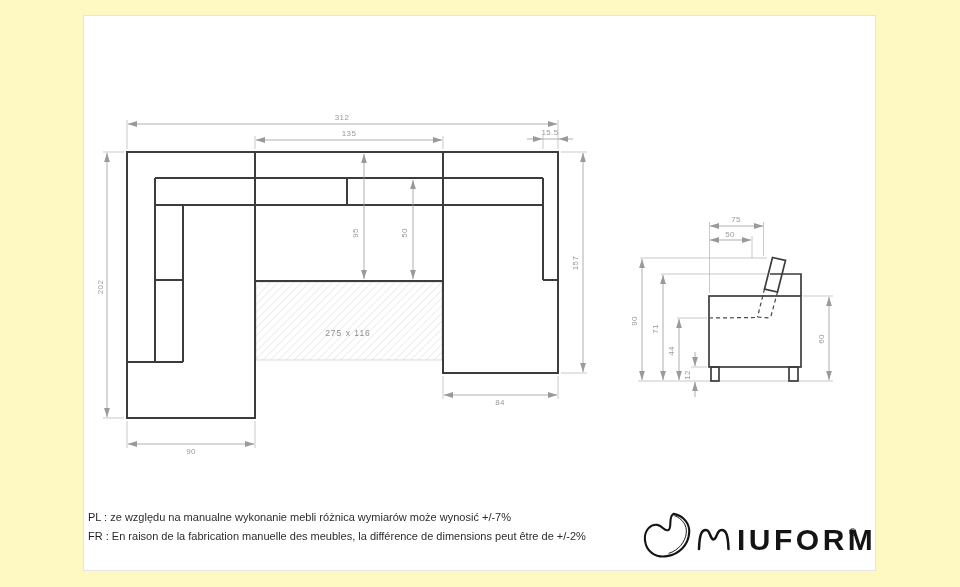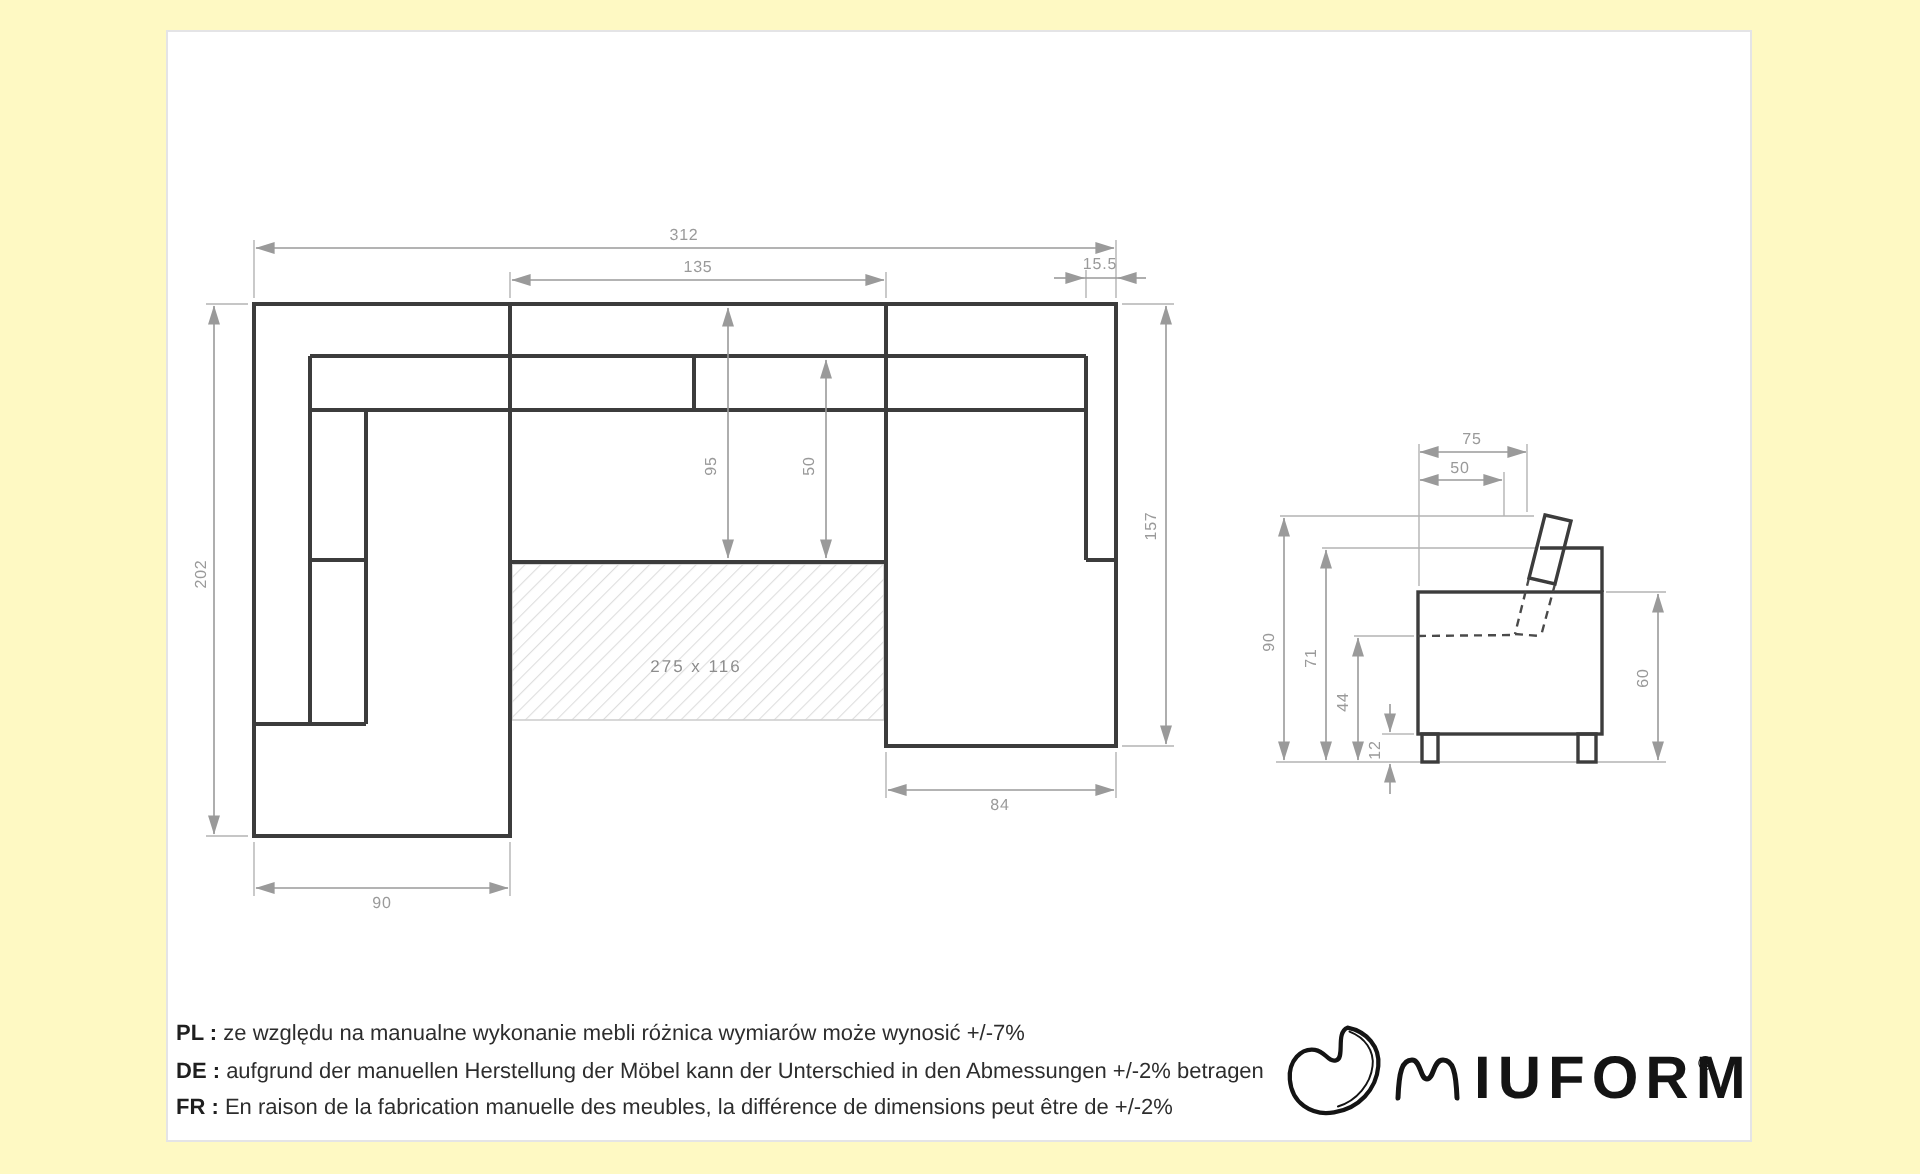--- a/index.html
+++ b/index.html
@@ -24,21 +24,21 @@
   .dim-p{stroke:#9a9a9a;stroke-width:0.8;fill:none;}
   .dt{font-family:"Liberation Sans",sans-serif;font-size:8px;fill:#9a9a9a;
       letter-spacing:0.4px;text-anchor:middle;}
   .bed-label{font-family:"Liberation Sans",sans-serif;font-size:8.5px;fill:#8d8d8d;
       letter-spacing:1px;text-anchor:middle;}
   
   .disclaimer{
     position:absolute;left:88px;top:508px;width:560px;
     font-size:11px;line-height:18.6px;color:#2d2d2d;
   }
-  .d-row b{font-weight:bold;color:#1f1f1f;}
+  .d-row b{font-weight:normal;color:#1f1f1f;}
   
   .logo-bean{position:absolute;left:641px;top:510px;}
   .logo-wave{position:absolute;left:696px;top:523px;}
   .wordmark{
     position:absolute;left:737px;top:523px;
     font-size:30px;font-weight:bold;letter-spacing:3.5px;color:#141414;
   }
   .reg{position:absolute;left:849px;top:527px;font-size:10px;font-weight:bold;color:#141414;}
 </style>
 </head>
@@ -161,21 +161,20 @@
       <text class="dt" x="637" y="321" transform="rotate(-90 637 321)">90</text>
       <text class="dt" x="658" y="329" transform="rotate(-90 658 329)">71</text>
       <text class="dt" x="674" y="351" transform="rotate(-90 674 351)">44</text>
       <text class="dt" x="690" y="375" transform="rotate(-90 690 375)">12</text>
       <text class="dt" x="824" y="339" transform="rotate(-90 824 339)">60</text>
     </g>
   </svg>
 
   <div class="disclaimer">
     <div class="d-row"><b>PL :</b> <span>ze względu na manualne wykonanie mebli różnica wymiarów może wynosić +/-7%</span></div>
-    <div class="d-row"><b>DE :</b> <span>aufgrund der manuellen Herstellung der Möbel kann der Unterschied in den Abmessungen +/-2% betragen</span></div>
     <div class="d-row"><b>FR :</b> <span>En raison de la fabrication manuelle des meubles, la différence de dimensions peut être de +/-2%</span></div>
   </div>
 
   <svg class="logo-bean" width="54" height="50" viewBox="0 0 56 52">
     <path d="M 34,4 C 44,6 51,14 50,24 C 49,36 40,46 27,48 C 15,50 5,43 4,31 C 3.2,21 10,14.5 17,15.5 C 23,16.5 23.5,22 28,21 C 33,20 27.5,6.5 34,4 Z" fill="none" stroke="#141414" stroke-width="2.2" stroke-linejoin="round"></path>
     <path d="M 35,6 C 43,9 48,16 47,24 C 46,33 39,42 29,45" fill="none" stroke="#141414" stroke-width="1" stroke-linecap="round"></path>
   </svg>
   <svg class="logo-wave" width="36" height="28" viewBox="0 0 34 28">
     <path d="M 2,26 C 2.5,13 4,7 9,7 C 13.5,7 13,16.5 16.5,16.5 C 20,16.5 19.5,7 24.5,7 C 29.5,7 31,13 31.5,26" fill="none" stroke="#141414" stroke-width="2.5" stroke-linecap="round"></path>
   </svg>

